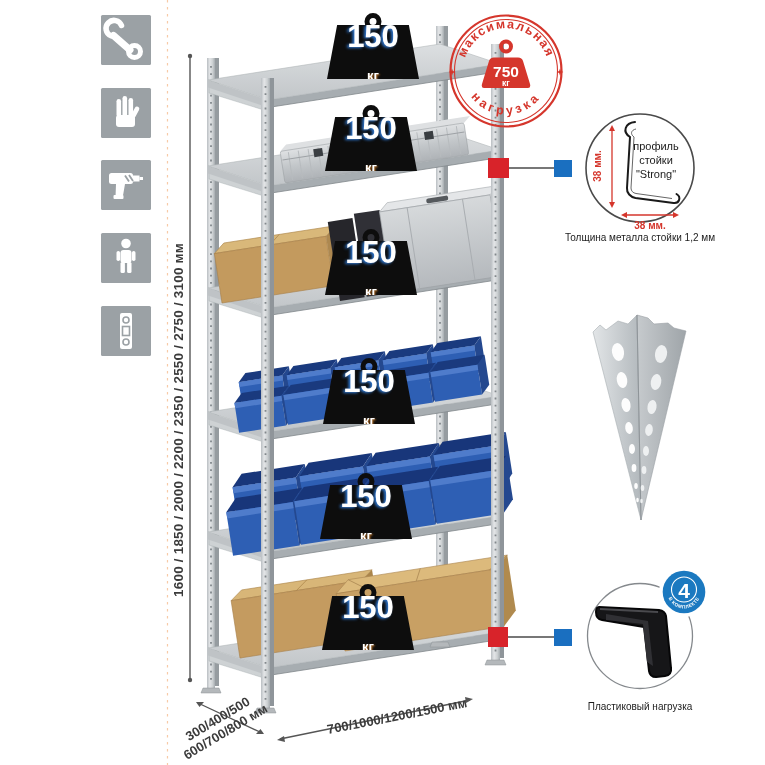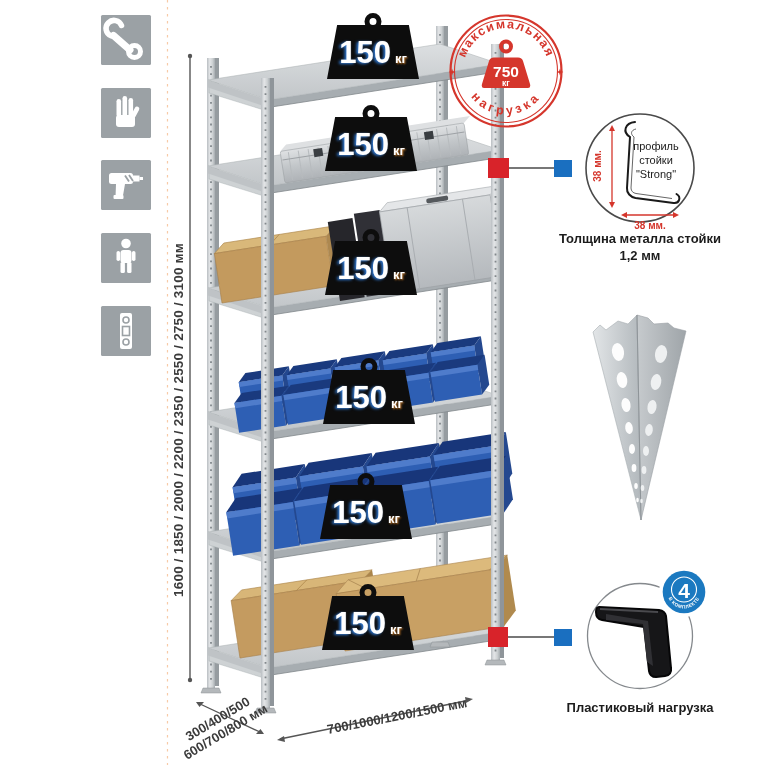--- a/index.html
+++ b/index.html
@@ -6,37 +6,37 @@
   .canvas{position:relative;width:765px;height:765px;background:#ffffff;overflow:hidden;
           font-family:"Liberation Sans","DejaVu Sans",sans-serif;}
   .scene{position:absolute;left:0;top:0;width:765px;height:765px;}
 
   
   .wlabel{position:absolute;width:92px;height:66px;}
   .wlabel .ring{position:absolute;left:50%;top:0;transform:translateX(-50%);
       width:17px;height:17px;border:5px solid #0d0d0d;border-radius:50%;box-sizing:border-box;background:transparent;}
   .wlabel .body{position:absolute;top:12px;left:0;right:0;bottom:0;background:#0d0d0d;
       clip-path:polygon(11% 0,89% 0,100% 100%,0 100%);
-      display:flex;align-items:center;justify-content:center;gap:4px;}
+      display:flex;align-items:center;justify-content:center;gap:4px;flex-direction:column;}
   .wlabel .num{color:#fff;font-size:31px;font-weight:800;line-height:1;
       text-shadow:-2px 1px 3px rgba(47,123,217,.95),0 0 1px rgba(255,255,255,.6);}
   .wlabel .unit{color:#fff;font-size:13px;font-weight:700;margin-top:12px;
       text-shadow:1px 1px 2px rgba(235,140,40,.85);}
 
   
   .vdim{position:absolute;left:178px;top:420px;transform:translate(-50%,-50%) rotate(-90deg);
       white-space:nowrap;font-size:13.5px;font-weight:700;color:#3b3b3b;letter-spacing:.2px;}
   .ddim{position:absolute;left:222px;top:726px;transform:translate(-50%,-50%) rotate(-31deg);
       font-size:13px;font-weight:700;color:#3b3b3b;text-align:center;line-height:1.15;white-space:nowrap;}
   .wdim{position:absolute;left:397px;top:716px;transform:translate(-50%,-50%) rotate(-11deg);
       font-size:13px;font-weight:700;color:#3b3b3b;white-space:nowrap;}
   .ddim span{display:block;}
 
   
-  .cap{position:absolute;text-align:center;color:#1c1c1c;font-size:13px;font-weight:700;line-height:1.3;}
+  .cap{position:absolute;text-align:center;color:#1c1c1c;font-size:10px;font-weight:400;line-height:1.3;}
   .cap1{left:556px;top:231px;width:168px;}
   .cap2{left:558px;top:700px;width:164px;}
 
   svg text{font-family:"Liberation Sans","DejaVu Sans",sans-serif;}
 </style>
 </head>
 <body>
 
 <div class="canvas">
 

